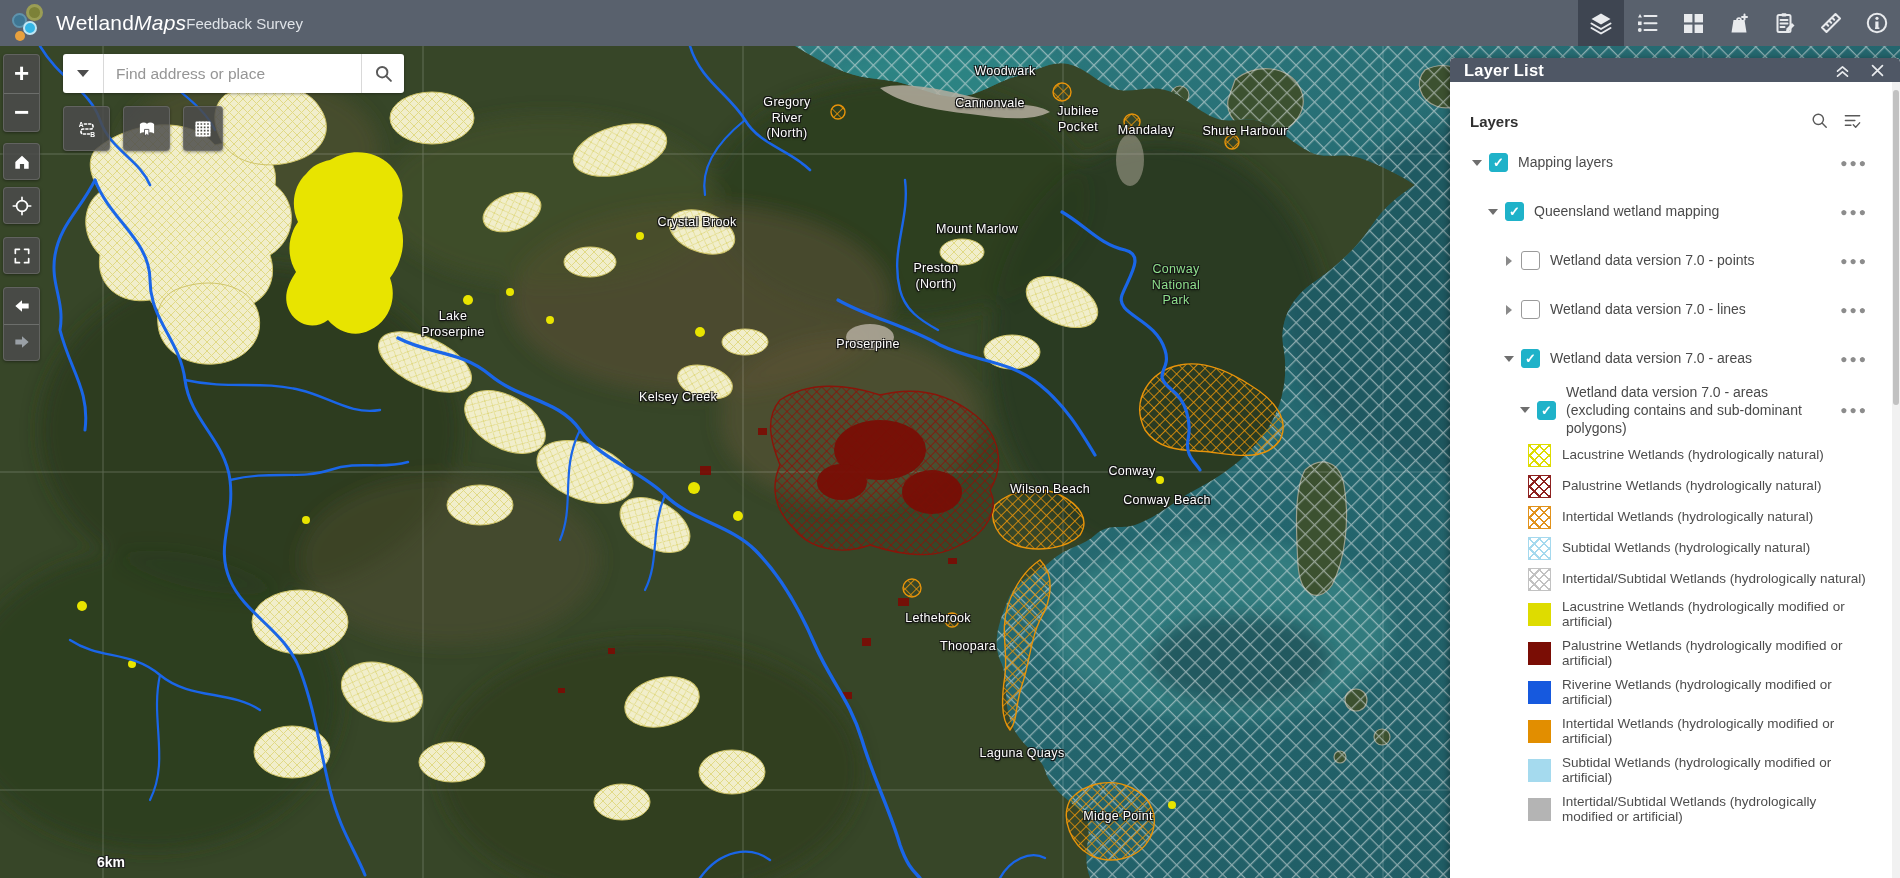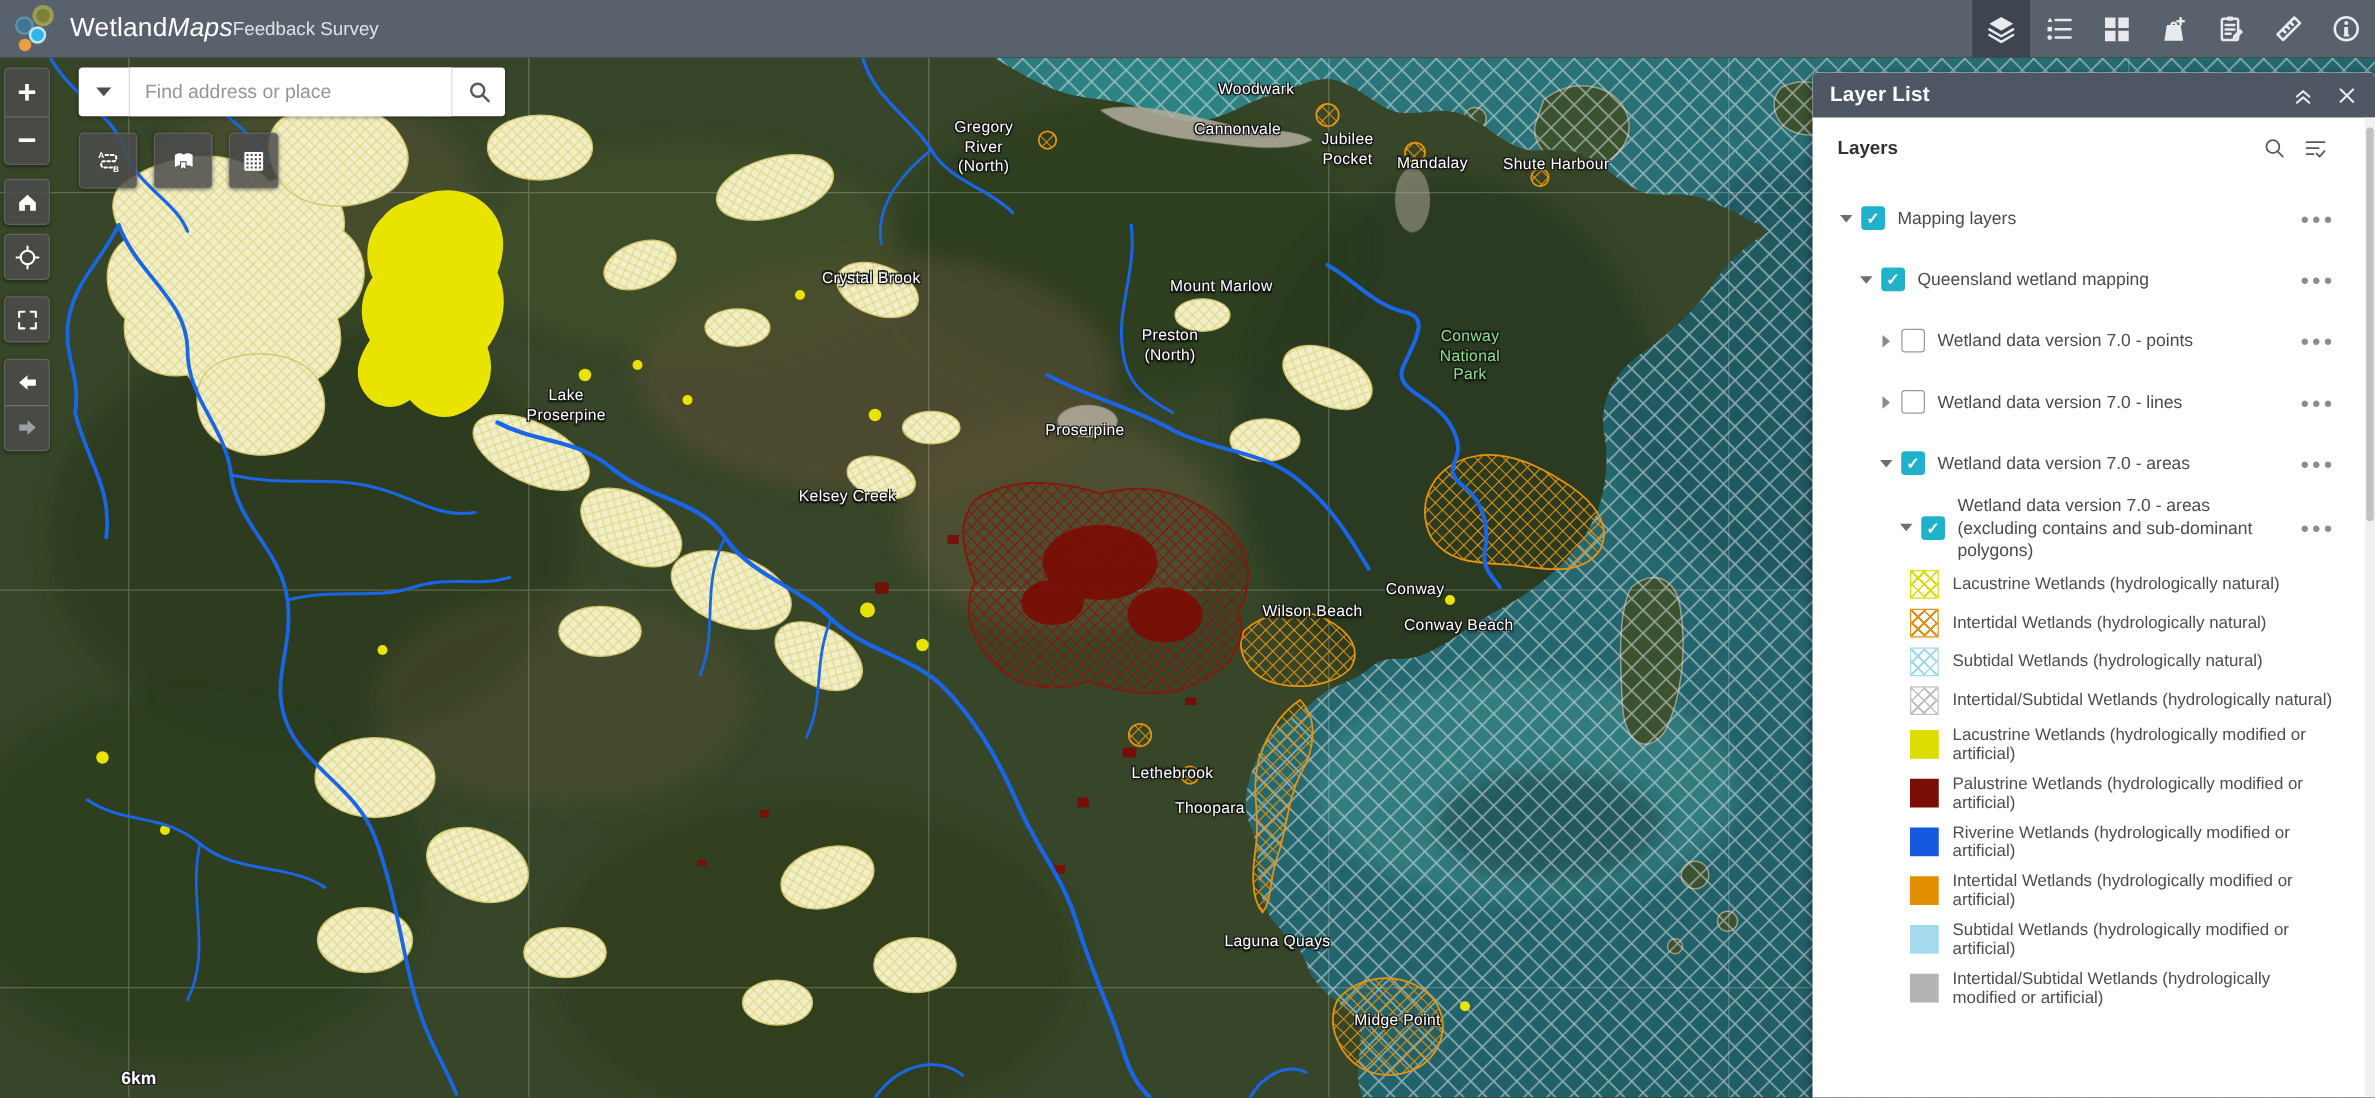--- a/index.html
+++ b/index.html
@@ -58,27 +58,27 @@
   #searchInput{flex:1;border:0;outline:0;font-size:15.5px;padding:0 12px;color:#15803d;font-family:"Liberation Sans",sans-serif;}
   #searchInput::placeholder{color:#959595;}
   #searchBtn{width:43px;display:flex;align-items:center;justify-content:center;cursor:pointer;border-left:1px solid #d9d9d9;}
   #searchBtn .st{stroke:#595959;fill:none;stroke-width:2.2;stroke-linecap:round;}
 
   .toolrow-btn{position:absolute;top:60px;width:47px;height:45px;}
   .toolrow-btn .ctl-btn{height:100%;}
 
   
   #panel{position:absolute;left:1450px;top:58px;width:450px;height:820px;background:#fff;border-radius:4px 4px 0 0;box-shadow:0 2px 8px #0007;z-index:40;display:flex;flex-direction:column;overflow:hidden;}
-  #panelHeader{height:36px;background:var(--panel-header);border-radius:4px 4px 0 0;display:flex;align-items:center;padding:0 14px;flex:0 0 auto;}
+  #panelHeader{height:24px;background:var(--panel-header);border-radius:4px 4px 0 0;display:flex;align-items:center;padding:0 14px;flex:0 0 auto;}
   #panelTitle{color:#fff;font-size:16.5px;font-weight:bold;letter-spacing:.2px;}
   .ph-icons{margin-left:auto;display:flex;align-items:center;gap:18px;}
   .ph-icons svg{width:17px;height:17px;cursor:pointer;}
   .ph-icons .st{stroke:#e9ebee;fill:none;stroke-width:2.4;stroke-linecap:round;stroke-linejoin:round;}
   #panelBody{flex:1;overflow:hidden;position:relative;padding-right:8px;}
-  #layersHead{height:48px;display:flex;align-items:center;padding:0 30px 0 20px;}
+  #layersHead{height:48px;display:flex;align-items:flex-end;padding:0 30px 0 20px;}
   #layersTitle{font-size:15px;font-weight:bold;color:#303030;}
   .lh-icons{margin-left:auto;display:flex;align-items:center;gap:14px;}
   .lh-icons svg{width:19px;height:19px;cursor:pointer;}
   .lh-icons .st{stroke:#595959;fill:none;stroke-width:1.8;stroke-linecap:round;stroke-linejoin:round;}
 
   #tree{margin-top:8px;}
   .tree-row{display:flex;align-items:center;min-height:49px;padding-right:24px;}
   .tree-row.i0{padding-left:20px;} .tree-row.i1{padding-left:36px;}
   .tree-row.i2{padding-left:52px;} .tree-row.i3{padding-left:68px;}
   .caret{width:14px;flex:0 0 auto;display:flex;justify-content:center;cursor:pointer;}
@@ -515,20 +515,24 @@
           <span class="dots">●●●</span>
         </div>
       </div>
 
       <div id="legend">
         <div class="legend-row">
             <span class="swatch" style="border: 1.5px solid rgb(222, 220, 0); background: repeating-linear-gradient(45deg, rgb(222, 220, 0) 0px, rgb(222, 220, 0) 1.5px, transparent 1.5px, transparent 7px), repeating-linear-gradient(135deg, rgb(222, 220, 0) 0px, rgb(222, 220, 0) 1.5px, transparent 1.5px, transparent 7px), rgb(255, 255, 255);"></span>
             <span class="legend-label">Lacustrine Wetlands (hydrologically natural)</span>
           </div>
         <div class="legend-row">
+            <span class="swatch" style="border: 1.5px solid rgb(142, 33, 31); background: repeating-linear-gradient(45deg, rgb(142, 33, 31) 0px, rgb(142, 33, 31) 1.5px, transparent 1.5px, transparent 7px), repeating-linear-gradient(135deg, rgb(142, 33, 31) 0px, rgb(142, 33, 31) 1.5px, transparent 1.5px, transparent 7px), rgb(255, 255, 255);"></span>
+            <span class="legend-label">Palustrine Wetlands (hydrologically natural)</span>
+          </div>
+        <div class="legend-row">
             <span class="swatch" style="border: 1.5px solid rgb(225, 146, 28); background: repeating-linear-gradient(45deg, rgb(225, 146, 28) 0px, rgb(225, 146, 28) 1.5px, transparent 1.5px, transparent 7px), repeating-linear-gradient(135deg, rgb(225, 146, 28) 0px, rgb(225, 146, 28) 1.5px, transparent 1.5px, transparent 7px), rgb(255, 255, 255);"></span>
             <span class="legend-label">Intertidal Wetlands (hydrologically natural)</span>
           </div>
         <div class="legend-row">
             <span class="swatch" style="border: 1.5px solid rgb(165, 217, 238); background: repeating-linear-gradient(45deg, rgb(165, 217, 238) 0px, rgb(165, 217, 238) 1.5px, transparent 1.5px, transparent 7px), repeating-linear-gradient(135deg, rgb(165, 217, 238) 0px, rgb(165, 217, 238) 1.5px, transparent 1.5px, transparent 7px), rgb(255, 255, 255);"></span>
             <span class="legend-label">Subtidal Wetlands (hydrologically natural)</span>
           </div>
         <div class="legend-row">
             <span class="swatch" style="border: 1.5px solid rgb(194, 194, 194); background: repeating-linear-gradient(45deg, rgb(194, 194, 194) 0px, rgb(194, 194, 194) 1.5px, transparent 1.5px, transparent 7px), repeating-linear-gradient(135deg, rgb(194, 194, 194) 0px, rgb(194, 194, 194) 1.5px, transparent 1.5px, transparent 7px), rgb(255, 255, 255);"></span>
             <span class="legend-label">Intertidal/Subtidal Wetlands (hydrologically natural)</span>

